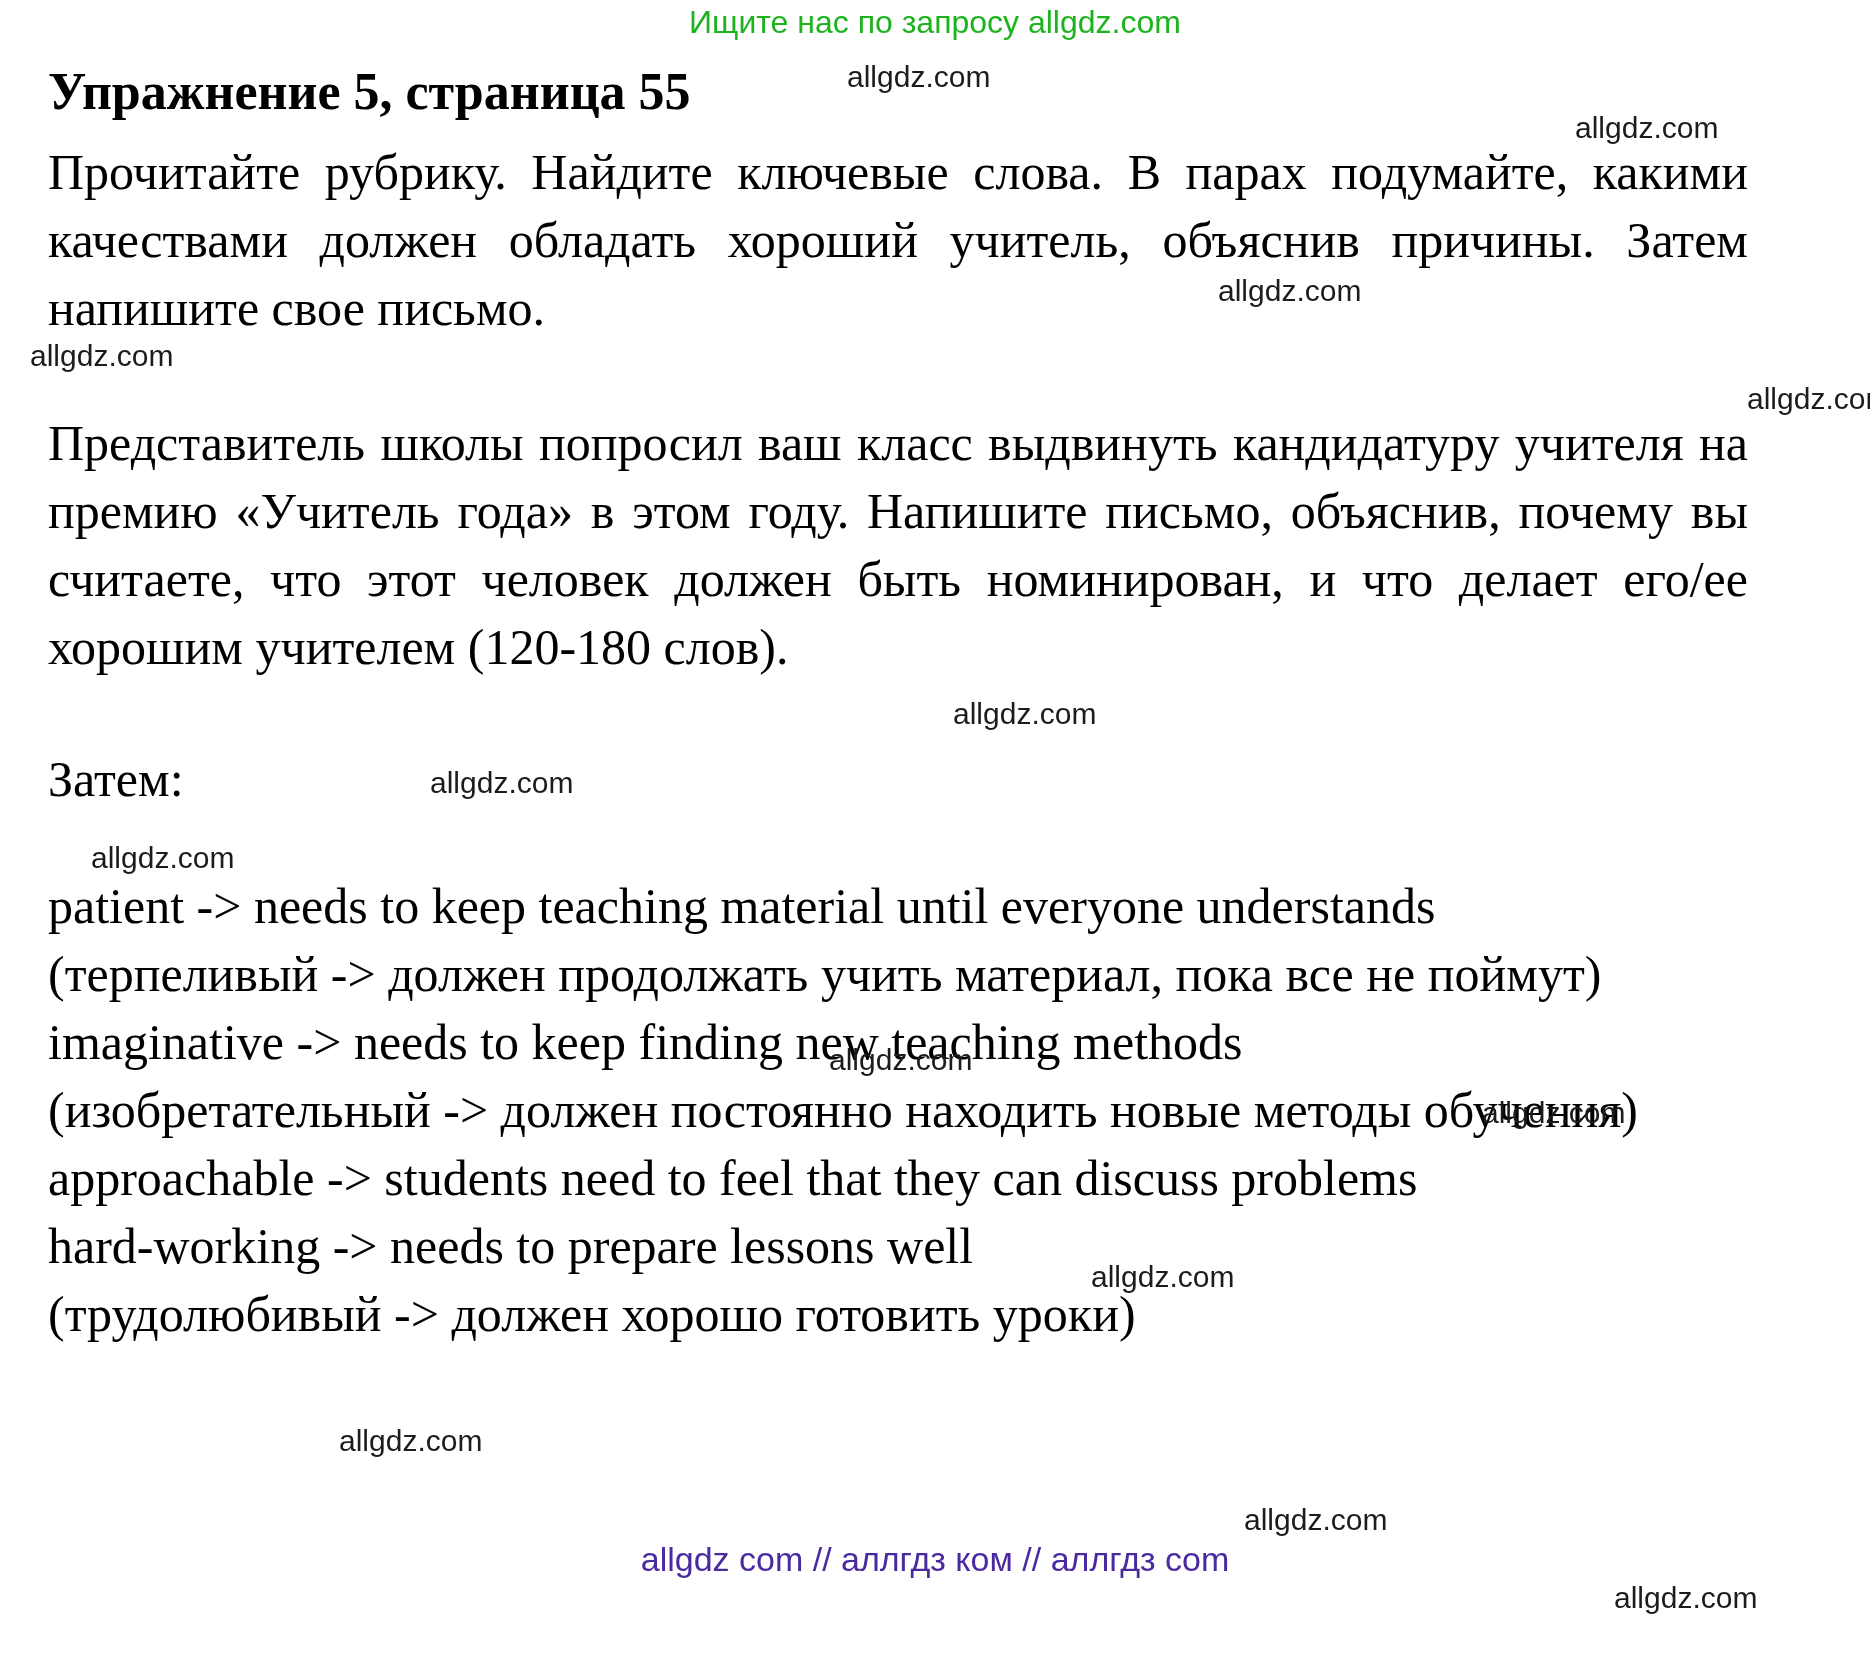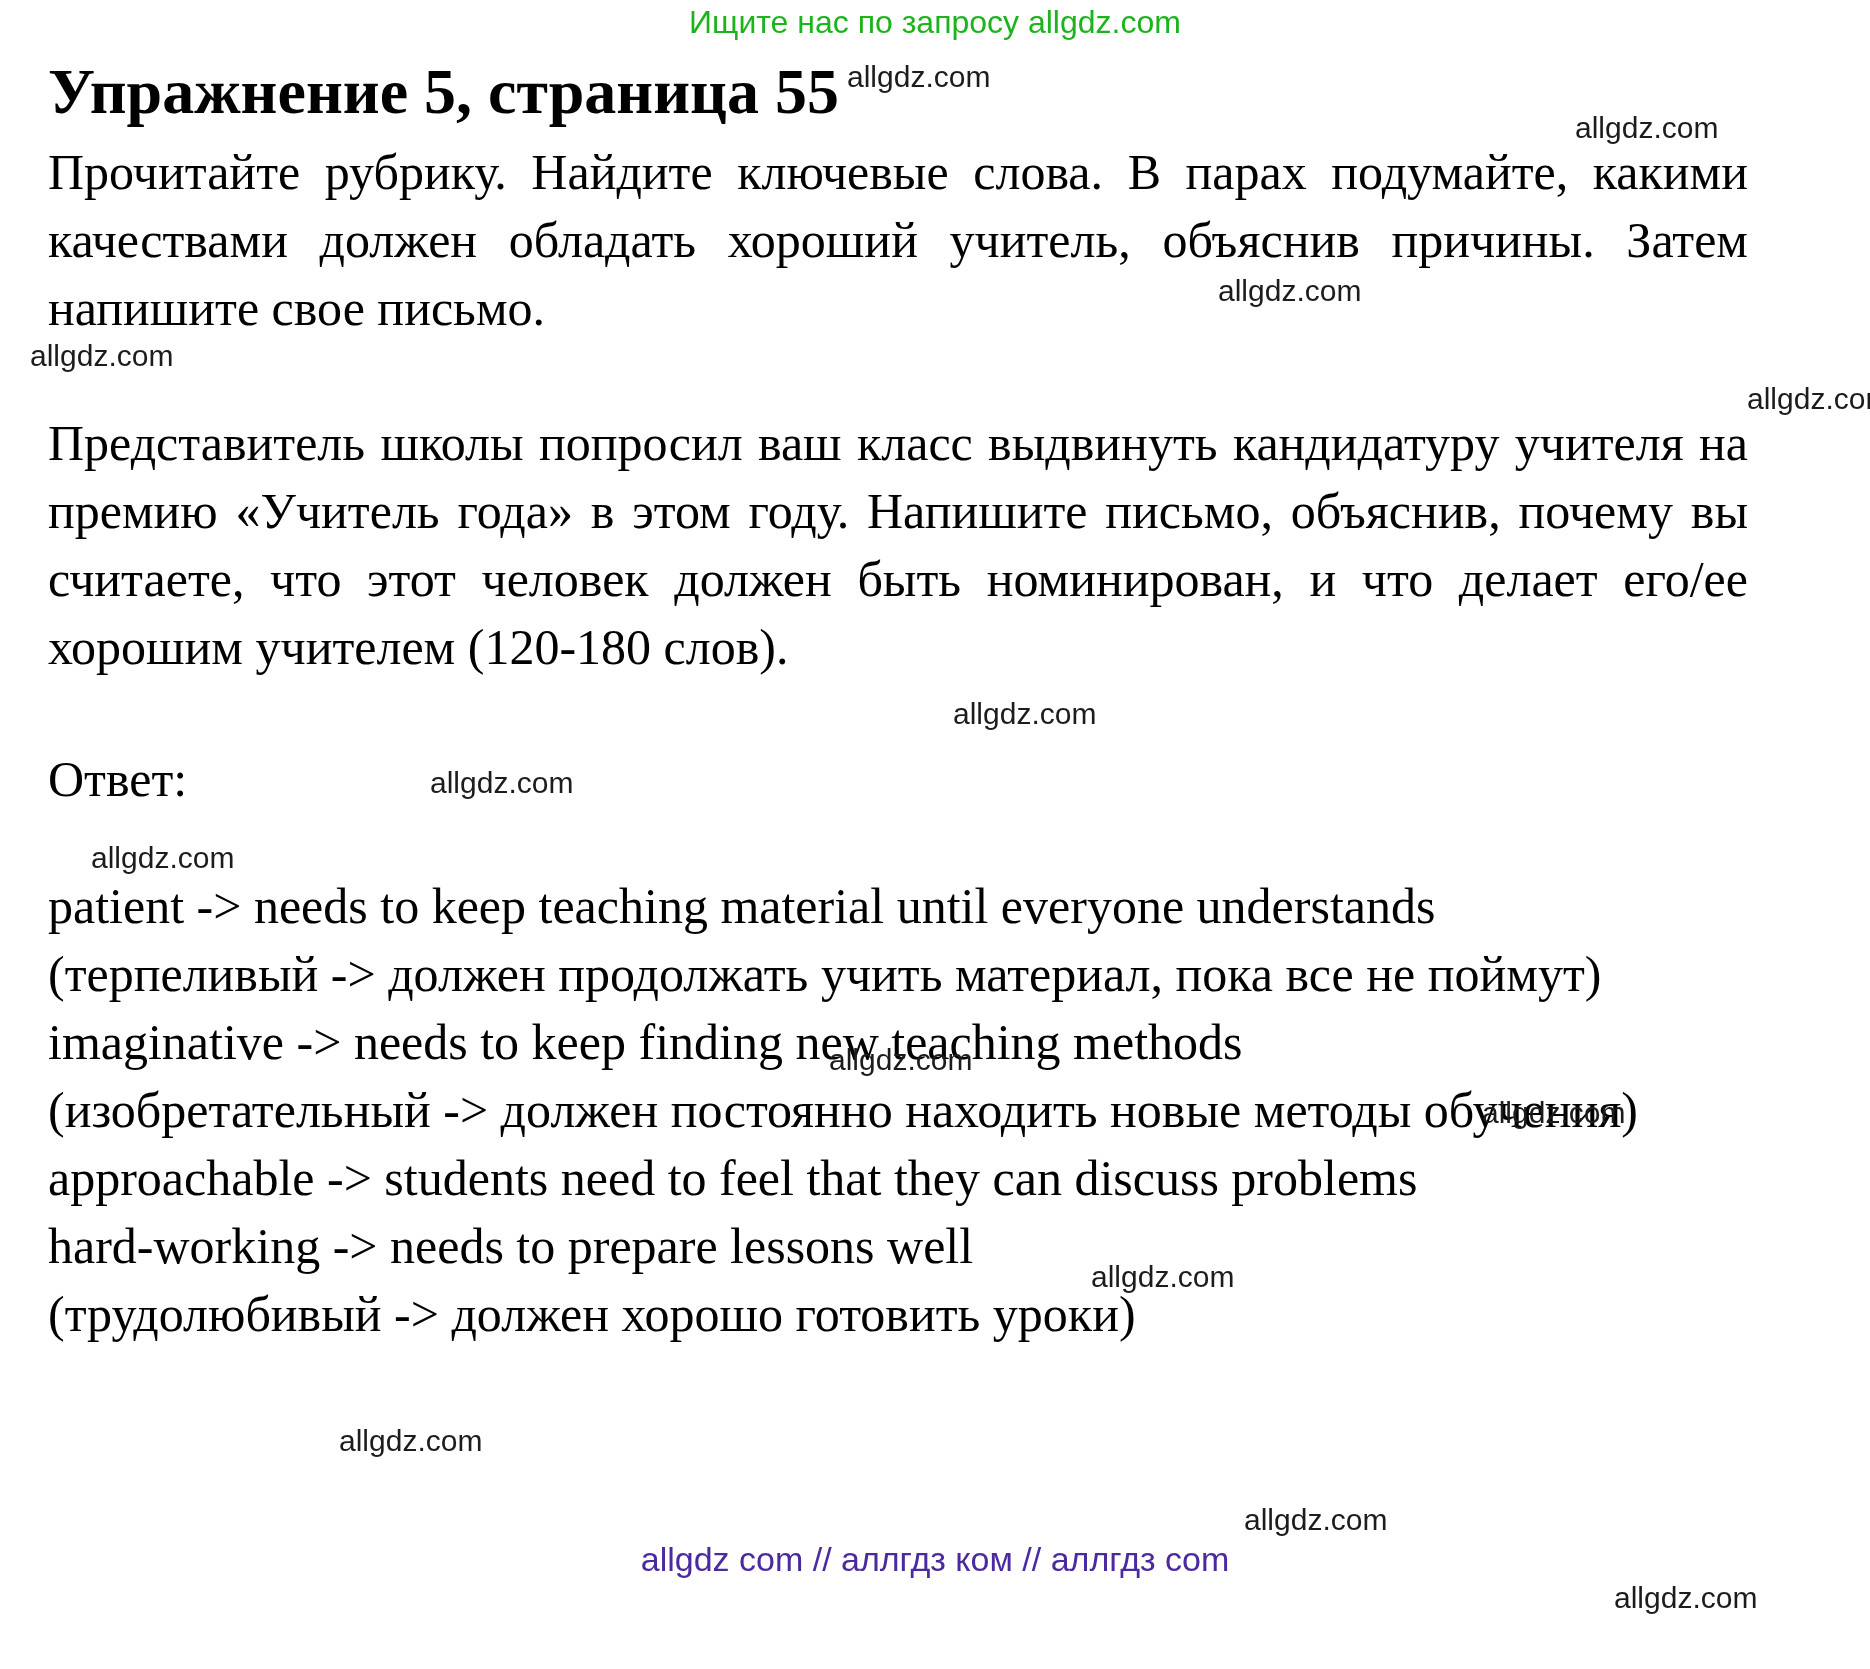--- a/index.html
+++ b/index.html
@@ -27,21 +27,21 @@
     color: var(--banner_green, #1db31d);
   }
   .content {
     position: absolute;
     left: 48px;
     top: 62px;
     width: 1700px;
   }
   .title {
     margin: 0;
-    font-size: 64px;
+    font-size: 52px;
     font-weight: bold;
     line-height: 60px;
   }
   .para {
     margin: 0;
     font-size: 50px;
     line-height: 68px;
     text-align: justify;
   }
   .task { margin-top: 16px; }
@@ -87,21 +87,21 @@
 
   <div class="banner">Ищите нас по запросу allgdz.com</div>
 
   <div class="content">
     <h1 class="title">Упражнение 5, страница 55</h1>
 
     <p class="para task">Прочитайте рубрику. Найдите ключевые слова. В парах подумайте, какими качествами должен обладать хороший учитель, объяснив причины. Затем напишите свое письмо.</p>
 
     <p class="para rubric">Представитель школы попросил ваш класс выдвинуть кандидатуру учителя на премию «Учитель года» в этом году. Напишите письмо, объяснив, почему вы считаете, что этот человек должен быть номинирован, и что делает его/ее хорошим учителем (120-180 слов).</p>
 
-    <div class="answer-label">Ответ:</div>
+    <div class="answer-label">Затем:</div>
 
     <div class="answers">
       <div class="item">
         <div class="en">patient -&gt; needs to keep teaching material until everyone understands</div>
         <div class="ru">(терпеливый -&gt; должен продолжать учить материал, пока все не поймут)</div>
       </div>
       <div class="item">
         <div class="en">imaginative -&gt; needs to keep finding new teaching methods</div>
         <div class="ru">(изобретательный -&gt; должен постоянно находить новые методы обучения)</div>
       </div>

